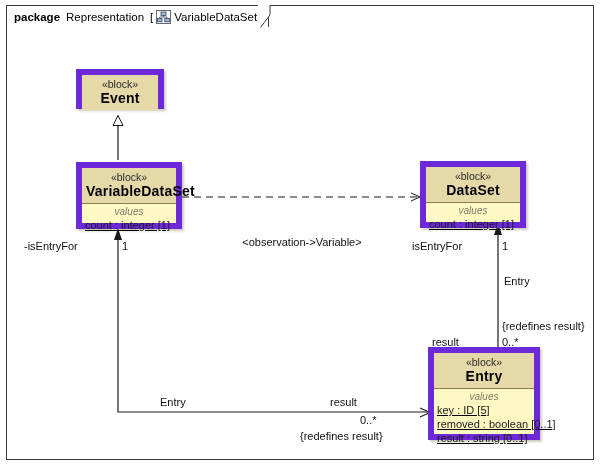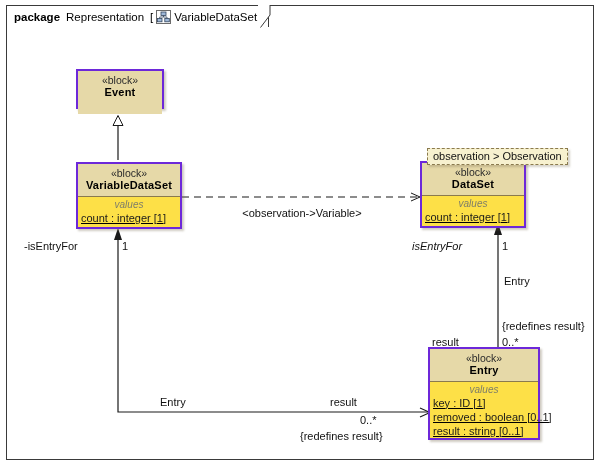--- a/index.html
+++ b/index.html
@@ -67,38 +67,38 @@
     margin: 0 3px 0 1px;
     position: relative;
     display: inline-block;
     vertical-align: middle;
   }
 
   
   .block {
     position: absolute;
     box-sizing: border-box;
-    border: 2px solid #6d28d9;
-    background: #fde047;
+    border: 6px solid #6d28d9;
+    background: #fef9c3;
     box-shadow: 2px 2px 2px rgba(120,110,80,0.35);
   }
   .block .hdr {
     background: #e6d9a8;
     border-bottom: 1px solid #8a7a4e;
     text-align: center;
     padding: 3px 4px 4px 4px;
     line-height: 1.15;
   }
   .block .hdr .stereo {
     font-size: 10.5px;
     color: #2b2b2b;
     display: block;
   }
   .block .hdr .bname {
-    font-size: 11px;
+    font-size: 14px;
     font-weight: bold;
     color: #000;
     display: block;
     letter-spacing: 0.2px;
   }
   .block .compartment-title {
     text-align: center;
     font-size: 10px;
     font-style: italic;
     color: #7d7d6a;
@@ -139,21 +139,21 @@
   }
 
   
   .lbl {
     position: absolute;
     font-size: 11px;
     color: #111;
     white-space: nowrap;
     line-height: 1.1;
   }
-  .lbl.center { text-align: center; }
+  .lbl.center { text-align: center; margin-top: 29px; }
   .lbl.right { text-align: left; }
 </style>
 </head>
 <body>
 
 <div id="canvas">
 
   <div class="pkg-frame"></div>
 
   <div class="pkg-tab">
@@ -215,57 +215,56 @@
     <div class="hdr">
       <span class="stereo">«block»</span>
       <span class="bname">VariableDataSet</span>
     </div>
     <div class="compartment-title">values</div>
     <div class="attrs">
       <div>count : integer [1]</div>
     </div>
   </div>
 
-  <div class="obs-tab" style="left:427px; top:148px;">observation &gt; Observation</div>
 
   <div class="block" style="left:420px; top:161px; width:106px; height:67px; z-index:3;">
     <div class="hdr">
       <span class="stereo">«block»</span>
       <span class="bname">DataSet</span>
     </div>
     <div class="compartment-title">values</div>
     <div class="attrs">
       <div>count : integer [1]</div>
     </div>
   </div>
 
   <div class="block" style="left:428px; top:347px; width:112px; height:93px; z-index:3;">
     <div class="hdr">
       <span class="stereo">«block»</span>
       <span class="bname">Entry</span>
     </div>
     <div class="compartment-title">values</div>
     <div class="attrs">
-      <div>key : ID [1]</div>
+      <div>key : ID [5]</div>
       <div>removed : boolean [0..1]</div>
       <div>result : string [0..1]</div>
     </div>
   </div>
 
   <div class="lbl center" style="left:222px; top:207px; width:160px;">&lt;observation-&gt;Variable&gt;</div>
 
   <div class="lbl right" style="left:24px; top:240px; width:90px;">-isEntryFor</div>
   <div class="lbl" style="left:122px; top:240px;">1</div>
 
   <div class="lbl" style="left:160px; top:396px;">Entry</div>
   <div class="lbl right" style="left:330px; top:396px; width:93px;">result</div>
   <div class="lbl right" style="left:360px; top:414px; width:63px;">0..*</div>
   <div class="lbl right" style="left:300px; top:430px; width:123px;">{redefines result}</div>
 
-  <div class="lbl right" style="left:412px; top:240px; width:80px;font-style:italic;">isEntryFor</div>
+  <div class="lbl right" style="left:412px; top:240px; width:80px;">isEntryFor</div>
   <div class="lbl" style="left:502px; top:240px;">1</div>
 
   <div class="lbl" style="left:504px; top:275px;">Entry</div>
   <div class="lbl" style="left:502px; top:320px;">{redefines result}</div>
   <div class="lbl right" style="left:432px; top:336px; width:60px;">result</div>
   <div class="lbl" style="left:502px; top:336px;">0..*</div>
 
 </div>
 
 </body></html>

